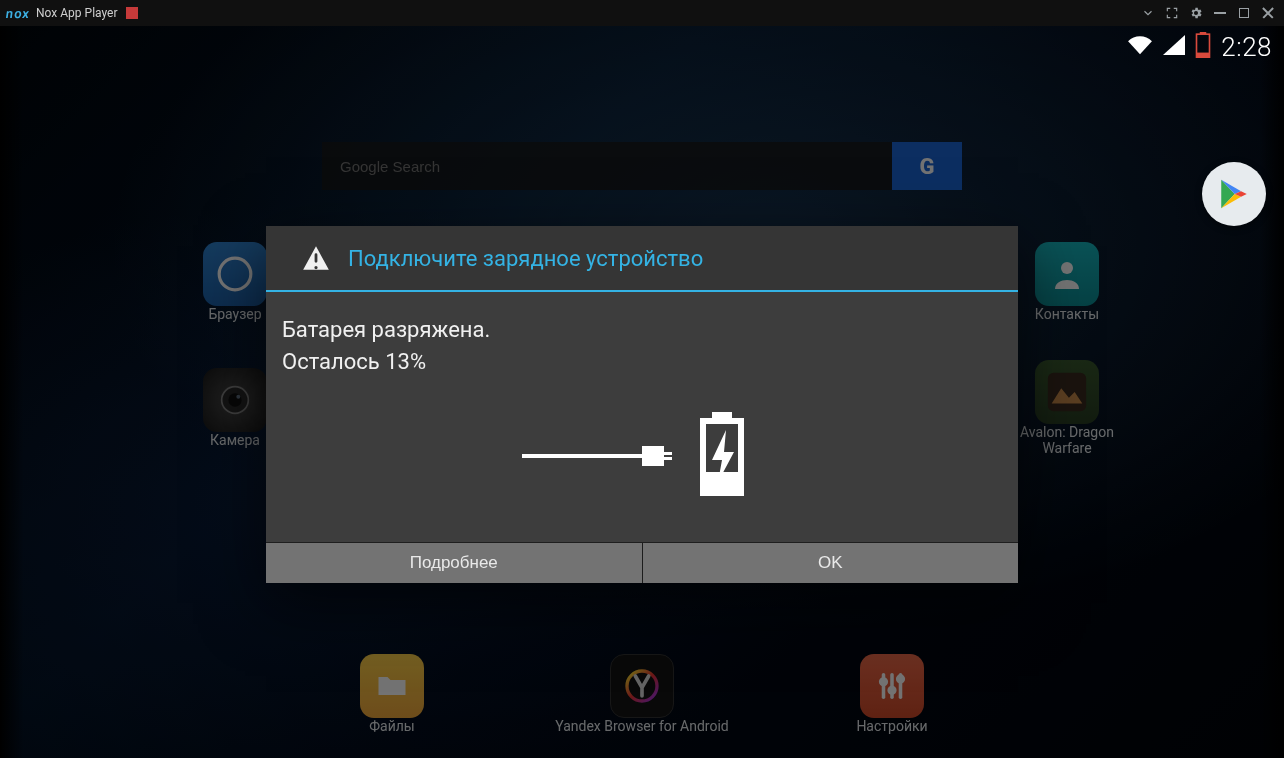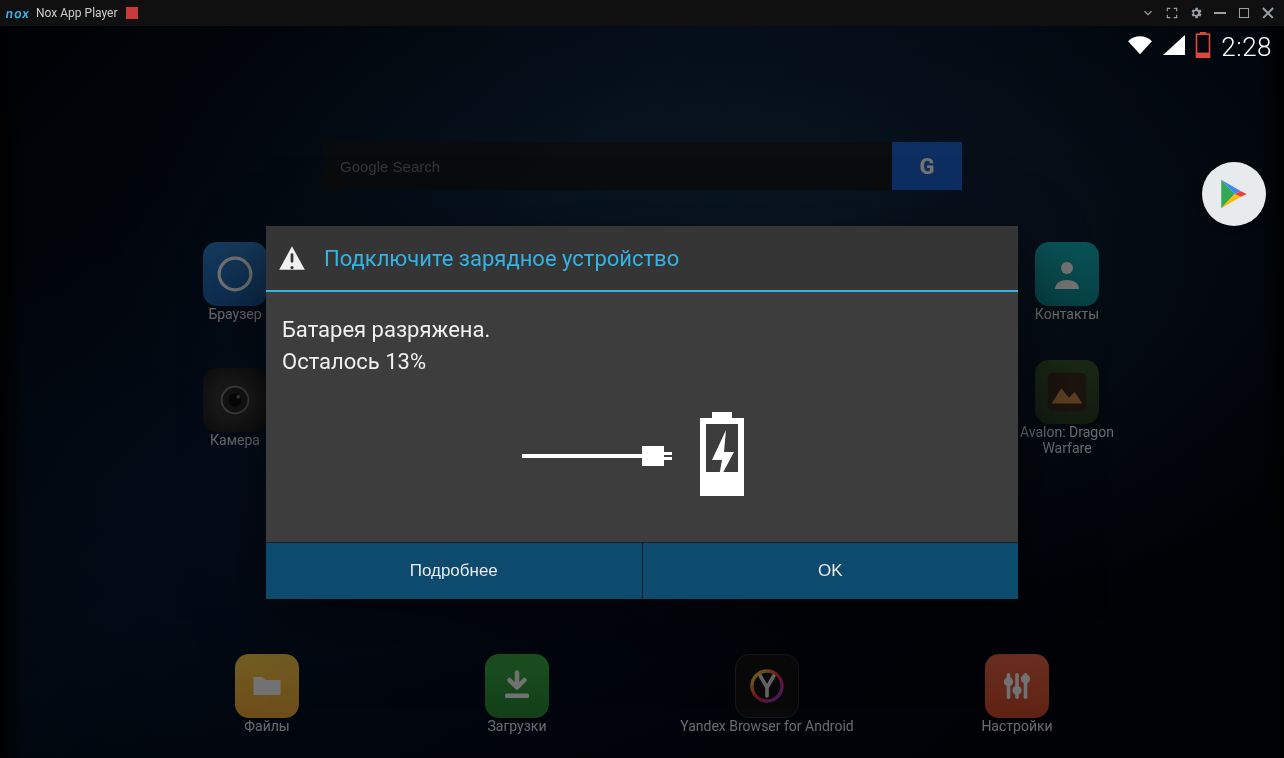--- a/index.html
+++ b/index.html
@@ -95,29 +95,29 @@
 .icn.grey   { background: radial-gradient(circle at 50% 50%, #4a4a4a, #1a1a1a); }
 .icn.photo  { background: linear-gradient(#3a5a2f,#2a3f24); }
 .icn.files  { background: linear-gradient(#ffd24a,#f2a93b); }
 .icn.dl     { background: linear-gradient(#3fb74b,#2a8c35); }
 .icn.ybrow  { background: #151515; border: 1px solid #333; }
 .icn.gal    { background: linear-gradient(#2a8bd4,#1c5f9a); }
 .icn.set    { background: linear-gradient(#ef6b4a,#d24b2a); }
 
 
 .dialog { position: absolute; left: 266px; top: 200px; width: 752px; background: #353535; z-index: 50; box-shadow: 0 20px 60px rgba(0,0,0,0.6); }
-.dialog-header { display:flex; align-items:center; gap: 18px; padding: 18px 12px; }
+.dialog-header { display:flex; align-items:center; gap: 18px; padding: 18px 36px; }
 .dialog-header svg { fill:#f4f4f4; }
 .dialog-title { color: #34b3e4; font-size: 22px; font-weight: 400; }
 .dialog-divider { height: 2px; background: #34b3e4; }
 .dialog-body { padding: 22px 16px 28px; background:#3d3d3d; }
 .dialog-body .msg { color: #f0f0f0; font-size: 22px; line-height: 32px; }
 .dialog .illus { display:flex; justify-content:center; align-items:center; margin: 28px 0 8px; height: 100px; }
 .dialog-actions { display:flex; background:#2f2f2f; border-top:1px solid #1e1e1e; }
-.dialog-actions button { flex:1; height: 56px; background:#0c4a6e; border:0; color:#e9e9e9; font-size: 17px; cursor:pointer; }
+.dialog-actions button { flex:1; height: 40px; background:#737373; border:0; color:#e9e9e9; font-size: 17px; cursor:pointer; }
 .dialog-actions button + button { border-left:1px solid #1c1c1c; }
 
 </style>
 </head>
 <body>
 
 <div class="title-bar">
   <span class="logo">nox</span>
   <span class="name">Nox App Player</span>
   <span class="stop"></span>
@@ -231,29 +231,20 @@
   <div class="dock">
     <div class="app">
       <div class="icn files">
         <svg width="36" height="36" viewBox="0 0 24 24" fill="#fff">
             <path d="M3 6h6l2 2h10v10H3Z"></path>
           </svg>
       </div>
       <div class="label">Файлы</div>
     </div>
     <div class="app">
-      <div class="icn dl">
-        <svg width="36" height="36" viewBox="0 0 24 24" fill="#fff">
-            <path d="M12 3v10m0 0 5-5m-5 5-5-5" stroke="#fff" stroke-width="3" fill="none" stroke-linecap="round"></path>
-            <rect x="4" y="17" width="16" height="3" rx="1"></rect>
-          </svg>
-      </div>
-      <div class="label">Загрузки</div>
-    </div>
-    <div class="app">
       <div class="icn ybrow">
         <svg width="40" height="40" viewBox="0 0 24 24">
             <circle cx="12" cy="12" r="9" fill="none" stroke="url(#g)" stroke-width="2"></circle>
             <defs>
               <linearGradient id="g" x1="0" x2="1" y1="0" y2="1">
                 <stop offset="0" stop-color="#ff3"></stop>
                 <stop offset=".5" stop-color="#e33"></stop>
                 <stop offset="1" stop-color="#93f"></stop>
               </linearGradient>
             </defs>

